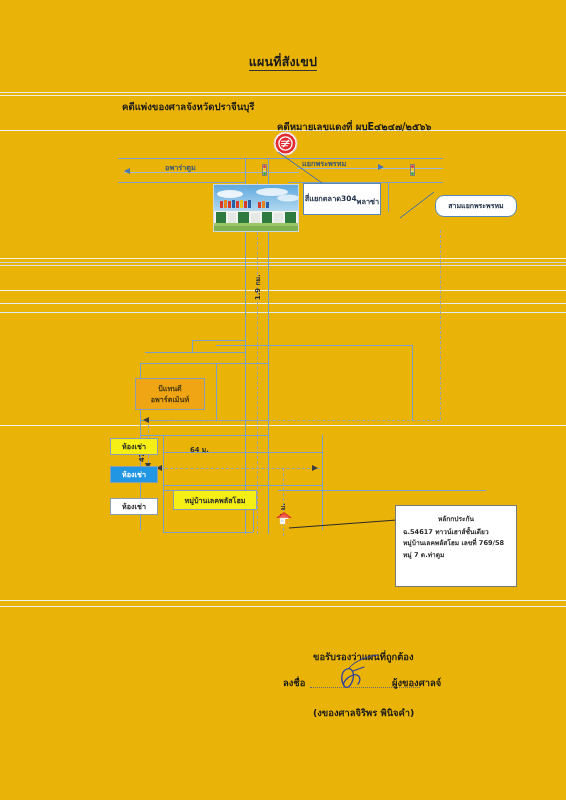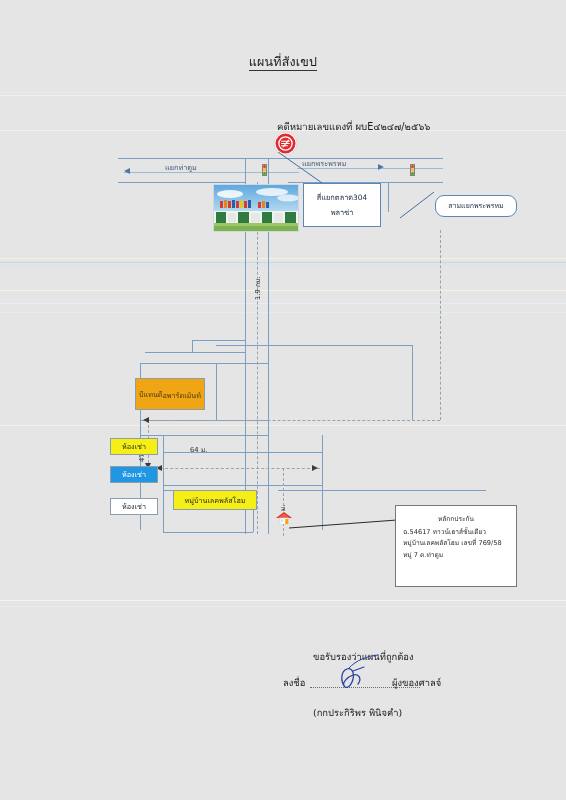--- a/index.html
+++ b/index.html
@@ -3,21 +3,21 @@
 <meta charset="utf-8">
 <style>
   html,body{margin:0;padding:0;}
   body{
     width:566px;height:800px;
     background:#ffffff;
     font-family:"DejaVu Sans","Liberation Sans",sans-serif;
     position:relative;overflow:hidden;
     -webkit-font-smoothing:antialiased;
   }
-  #page{position:absolute;left:0;top:0;width:566px;height:800px;background:#e5e5e5;}
+  #page{position:absolute;left:0;top:0;width:566px;height:800px;background:#eab308;font-weight:bold;}
 
   
   .scanline{position:absolute;left:0;width:566px;pointer-events:none;}
 
   
   .title{
     position:absolute;left:0;width:566px;text-align:center;
     font-size:12.5px;color:#1a1a1a;letter-spacing:.2px;
   }
   .title span{border-bottom:1px solid #333;padding-bottom:1px;}
@@ -93,32 +93,33 @@
   <div class="scanline" style="top:290px;height:1px;background:#f6f4e6;"></div>
   <div class="scanline" style="top:303px;height:1px;background:#e6f0f4;"></div>
   <div class="scanline" style="top:312px;height:1px;background:#dfeef2;"></div>
   <div class="scanline" style="top:425px;height:1px;background:#f4f1e4;"></div>
   <div class="scanline" style="top:600px;height:1px;background:#f1f4f6;"></div>
   <div class="scanline" style="top:606px;height:1px;background:#e7edf2;"></div>
 
   <div class="title" style="top:52px;">
     <span>แผนที่สังเขป</span>
   </div>
+  <div class="subline" style="left:122px;top:99px;">คดีแพ่งของศาลจังหวัดปราจีนบุรี</div>
   <div class="subline" style="left:277px;top:99px;margin-top:20px;">คดีหมายเลขแดงที่  ผบE๔๒๔๗/๒๕๖๖</div>
 
   <div class="road h" style="left:118px;top:158px;width:325px;"></div>
   <div class="road h" style="left:124px;top:172px;width:175px;background:#9db9d4;"></div>
   <div class="road h" style="left:297px;top:168px;width:146px;background:#9db9d4;"></div>
   <div class="road h" style="left:118px;top:182px;width:127px;"></div>
   <div class="road h" style="left:288px;top:182px;width:155px;"></div>
 
   <div class="arrow left" style="left:124px;top:168px;"></div>
   <div class="arrow right" style="left:378px;top:164px;"></div>
 
-  <div class="roadlabel" style="left:165px;top:162px;">แยกท่าตูม</div>
+  <div class="roadlabel" style="left:165px;top:162px;">อพาร่าตูม</div>
   <div class="roadlabel" style="left:302px;top:158px;">แยกพระพรหม</div>
 
   <div class="road v" style="left:245px;top:158px;height:376px;"></div>
   <div class="road v" style="left:268px;top:158px;height:120px;"></div>
   <div class="road v" style="left:268px;top:278px;height:256px;"></div>
   <div class="dash-v" style="left:257px;top:182px;height:352px;"></div>
 
   <div class="dimlabel vert" style="left:252px;top:300px;">1.9 กม.</div>
 
   <div class="road v" style="left:345px;top:182px;height:30px;"></div>
@@ -189,21 +190,21 @@
     </svg>
   </div>
 
   <svg style="position:absolute;left:276px;top:150px;width:60px;height:42px;">
     <line x1="2" y1="2" x2="56" y2="40" stroke="#3f6fa8" stroke-width="1"></line>
   </svg>
   <svg style="position:absolute;left:398px;top:190px;width:40px;height:30px;">
     <line x1="36" y1="2" x2="2" y2="28" stroke="#3f6fa8" stroke-width="1"></line>
   </svg>
 
-  <div class="pbox callout" style="left:303px;top:183px;width:78px;height:44px;flex-direction:column;">
+  <div class="pbox callout" style="left:303px;top:183px;width:78px;height:32px;flex-direction:row;">
     <span>สี่แยกตลาด304</span>
     <span style="margin-top:5px;">พลาซ่า</span>
   </div>
 
   <div class="pbox plain" style="left:435px;top:195px;width:82px;height:22px;border-radius:9px;">สามแยกพระพรหม</div>
 
   <div class="road h" style="left:192px;top:340px;width:53px;"></div>
   <div class="road v" style="left:192px;top:340px;height:12px;"></div>
   <div class="road h" style="left:145px;top:352px;width:100px;"></div>
   <div class="road h" style="left:140px;top:363px;width:128px;"></div>
@@ -235,21 +236,21 @@
 
   <div class="arrow leftdark" style="left:143px;top:417px;"></div>
   <div class="arrow down" style="left:145px;top:463px;"></div>
   <div class="arrow leftdark" style="left:156px;top:465px;"></div>
   <div class="arrow rightdark" style="left:312px;top:465px;"></div>
 
   <div class="dimlabel vert" style="left:136px;top:462px;">47 ม.</div>
   <div class="dimlabel" style="left:190px;top:444px;">64 ม.</div>
   <div class="dimlabel vert" style="left:277px;top:522px;">51 ม.</div>
 
-  <div class="pbox orange" style="left:135px;top:378px;width:70px;height:32px;flex-direction:row;">
+  <div class="pbox orange" style="left:135px;top:378px;width:70px;height:32px;flex-direction:column;">
     <span>บีแทนดี</span>
     <span style="margin-top:2px;">อพาร์ตเม้นท์</span>
   </div>
 
   <div class="pbox yellow" style="left:110px;top:438px;width:48px;height:17px;">ห้องเช่า</div>
   <div class="pbox blue" style="left:110px;top:466px;width:48px;height:17px;">ห้องเช่า</div>
   <div class="pbox white" style="left:110px;top:498px;width:48px;height:17px;">ห้องเช่า</div>
 
   <div class="pbox yellow" style="left:173px;top:490px;width:84px;height:20px;">หมู่บ้านเลคพลัสโฮม</div>
 
@@ -280,15 +281,15 @@
   <div class="sig" style="left:392px;top:675px;">ผู้งของศาลจ์</div>
 
   <svg class="sigmark" style="left:337px;top:665px;width:32px;height:28px;">
     <path d="M8 22 C3 16, 4 6, 10 4 C16 2, 18 10, 15 17 C13 22, 9 24, 7 21 C5 18, 10 12, 16 10 C22 8, 25 14, 21 19" fill="none" stroke="#2b3fa0" stroke-width="1.3" stroke-linecap="round"></path>
     <path d="M16 6 L27 2" fill="none" stroke="#2b3fa0" stroke-width="1.1" stroke-linecap="round"></path>
   </svg>
   <svg class="sigmark" style="left:346px;top:654px;width:34px;height:16px;">
     <path d="M32 1 C22 2, 10 6, 3 14" fill="none" stroke="#2b3fa0" stroke-width="1" stroke-linecap="round"></path>
   </svg>
 
-  <div class="sig" style="left:313px;top:705px;">(กกประกิริพร พินิจคำ)</div>
+  <div class="sig" style="left:313px;top:705px;">(งของศาลจิริพร พินิจคำ)</div>
 
 </div>
 
 </body></html>

